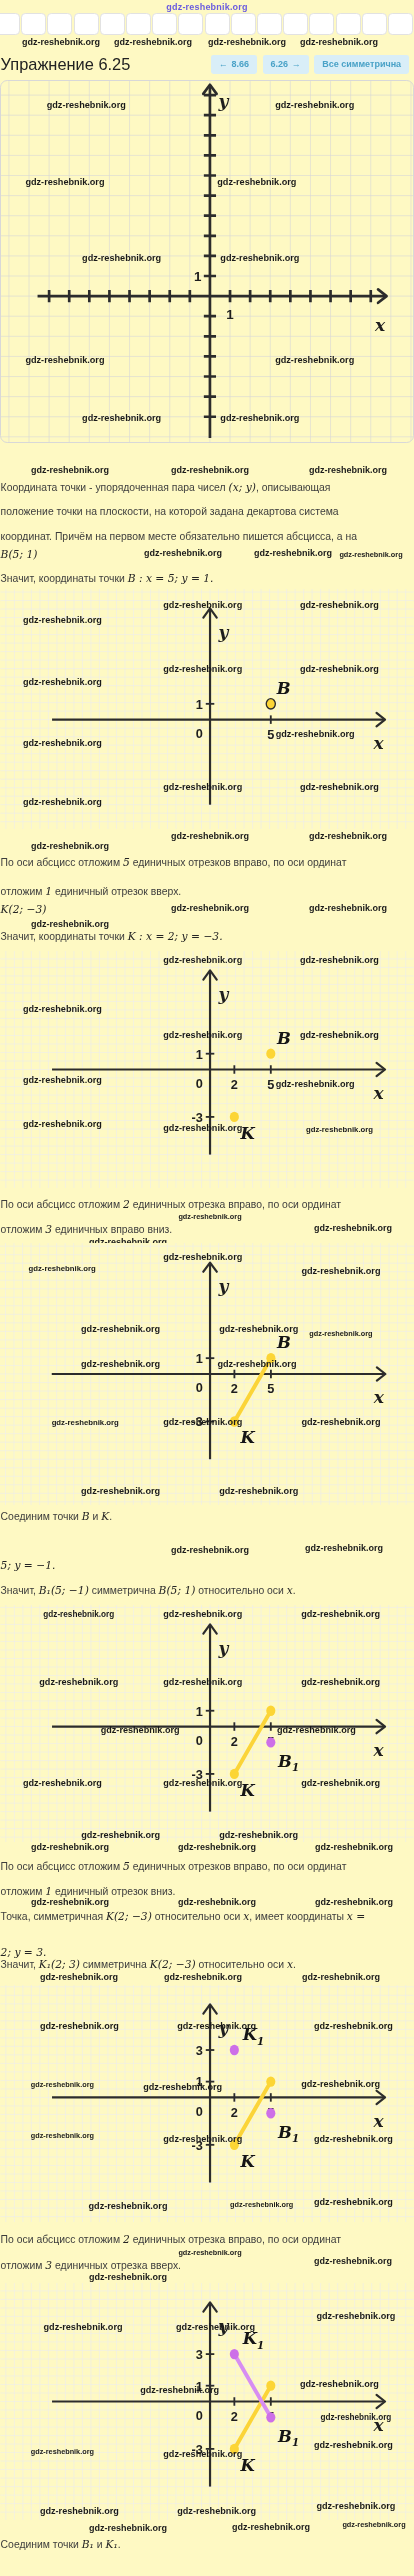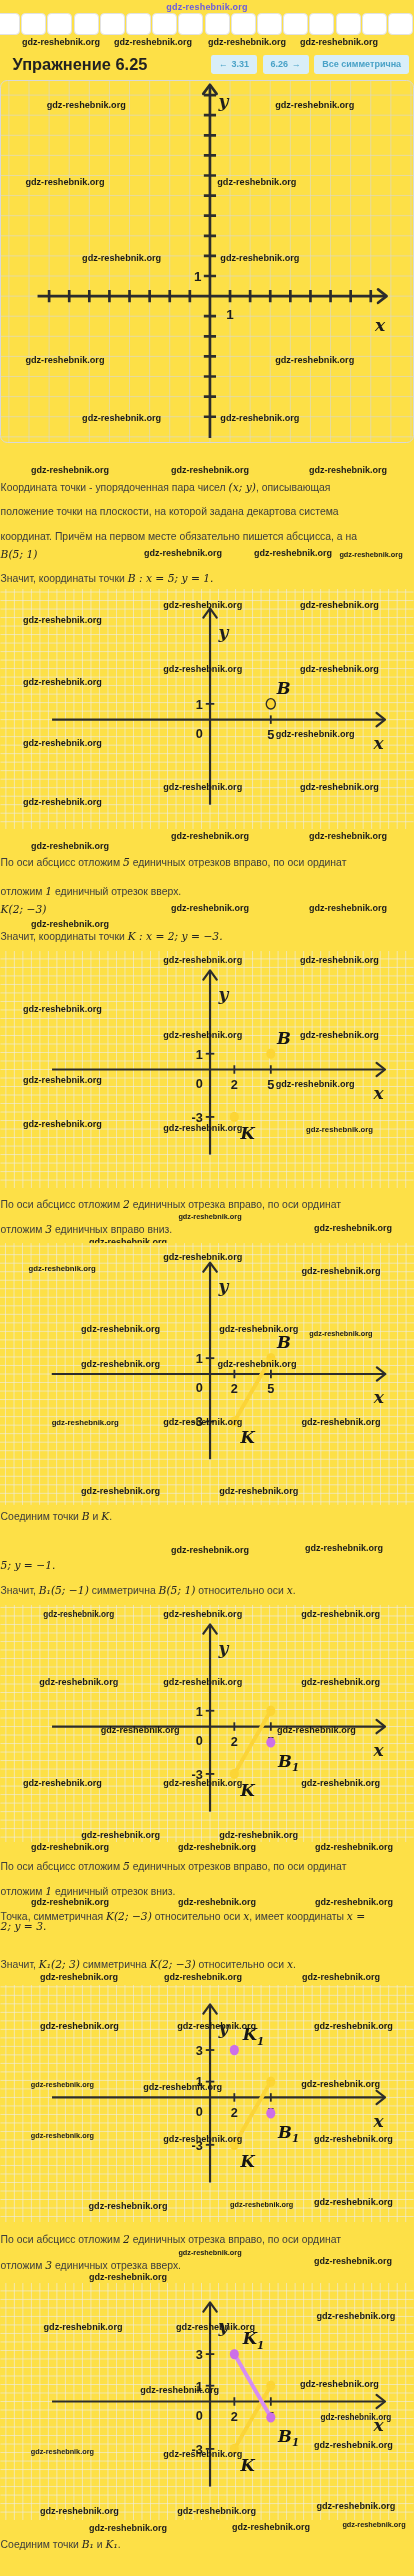--- a/index.html
+++ b/index.html
@@ -1,25 +1,25 @@
 <!DOCTYPE html>
 <html style="font-size:9.7px"><head>
 <meta charset="utf-8">
 <style>
   html,body{margin:0;padding:0;background:#fff;}
   body{font-family:"Liberation Sans",sans-serif;}
-  .page{width:414px;height:2576px;position:relative;overflow:hidden;background:#fde047;margin:0 auto;}
+  .page{width:414px;height:2576px;position:relative;overflow:hidden;background:#fef9c3;margin:0 auto;}
   .site-wm{height:13.4px;text-align:center;font-size:9px;font-weight:700;color:#6a5ce0;padding-top:1.8px;box-sizing:border-box;letter-spacing:0.2px;}
   .ex-strip{height:24px;display:flex;gap:1.2px;margin:0 -4.9px;overflow:hidden;}
   .sq{flex:0 0 25px;height:22px;border:1px solid #e2e2e2;border-radius:4.3px;background:#fff;box-sizing:border-box;}
   .wm-row-top{height:11px;position:relative;}
   .wm{position:absolute;transform:translateX(-50%);font-size:9px;font-weight:600;color:#1b1b1b;white-space:nowrap;margin:0;}
   .wm.sm{font-size:7.3px;}
   .header{height:32px;display:flex;align-items:center;padding:2.4px 4.9px 2.4px 0.6px;box-sizing:border-box;}
-  .title{font-size:16.4px;font-weight:700;color:#222;flex:1;margin:12px;}
+  .title{font-size:16.4px;font-weight:400;color:#222;flex:1;margin:0;}
   .nav{display:flex;gap:5.5px;}
   .btn{background:#d9eef8;color:#4aa2c7;font-size:9px;font-weight:600;padding:4.9px 8px;border-radius:2.4px;border:none;display:flex;gap:3.7px;align-items:center;cursor:pointer;font-family:"Liberation Sans",sans-serif;white-space:nowrap;}
   .card1{height:363px;border:0.6px solid #d8d8d8;border-radius:7.3px;overflow:hidden;box-sizing:border-box;}
   .gblock{position:relative;overflow:hidden;}
   .tsec{position:relative;overflow:hidden;}
   .tl{position:absolute;left:0.6px;margin:0;font-size:10.4px;color:#3d3d3d;white-space:nowrap;text-align:right;}
   .math{font-family:"DejaVu Serif",serif;font-style:italic;font-size:10.7px;color:#242424;}
   .answer{position:absolute;left:0;right:0;top:33px;bottom:0;background:#e4f6eb;display:flex;align-items:center;padding-left:1.8px;font-size:10.4px;color:#3d3d3d;}
   
   .plab{font-family:"DejaVu Serif",serif;font-style:italic;font-weight:700;font-size:27px;fill:#151515;}
@@ -59,21 +59,21 @@
     <span class="wm" style="left:153px;top:0">gdz-reshebnik.org</span>
     <span class="wm" style="left:247px;top:0">gdz-reshebnik.org</span>
     <span class="wm" style="left:339px;top:0">gdz-reshebnik.org</span>
   </div>
 
   <div class="header">
     <h1 class="title">Упражнение 6.25</h1>
     <div class="nav">
       <button class="btn">
         <span>←</span>
-        <span>3.31</span>
+        <span>8.66</span>
       </button>
       <button class="btn">
         <span>6.26</span>
         <span>→</span>
       </button>
       <button class="btn">
         <span>Все симметрична</span>
       </button>
     </div>
   </div>
@@ -664,21 +664,21 @@
   <div class="tsec" style="height:143px">
     <span class="wm" style="left:70px;top:0">gdz-reshebnik.org</span>
     <span class="wm" style="left:217px;top:0">gdz-reshebnik.org</span>
     <span class="wm" style="left:354px;top:0">gdz-reshebnik.org</span>
     <p class="tl" style="top:18px"><span>По оси абсцисс отложим </span><span class="math">5</span><span> единичных отрезков вправо, по оси ординат</span></p>
     <p class="tl" style="top:43px"><span>отложим </span><span class="math">1</span><span> единичный отрезок вниз.</span></p>
     <span class="wm" style="left:70px;top:55px">gdz-reshebnik.org</span>
     <span class="wm" style="left:217px;top:55px">gdz-reshebnik.org</span>
     <span class="wm" style="left:354px;top:55px">gdz-reshebnik.org</span>
     <p class="tl" style="top:68px"><span>Точка, симметричная </span><span class="math">K(2; −3)</span><span> относительно оси </span><span class="math">x</span><span>, имеет координаты </span><span class="math">x =</span></p>
-    <p class="tl" style="top:78px"><span class="math">2;  y = 3.</span></p>
+    <p class="tl" style="top:104px"><span class="math">2;  y = 3.</span></p>
     <p class="tl" style="top:116px"><span>Значит, </span><span class="math">K₁(2; 3)</span><span> симметрична </span><span class="math">K(2; −3)</span><span> относительно оси </span><span class="math">x</span><span>.</span></p>
     <span class="wm" style="left:79px;top:130px">gdz-reshebnik.org</span>
     <span class="wm" style="left:203px;top:130px">gdz-reshebnik.org</span>
     <span class="wm" style="left:341px;top:130px">gdz-reshebnik.org</span>
   </div>
 
   <div class="gblock" style="height:237px">
     <svg width="414" height="237" viewBox="0 0 680 390">
         <line x1="9" y1="0" x2="9" y2="390" stroke="#ededed" stroke-width="1"></line>
         <line x1="23" y1="0" x2="23" y2="390" stroke="#ededed" stroke-width="1"></line>

